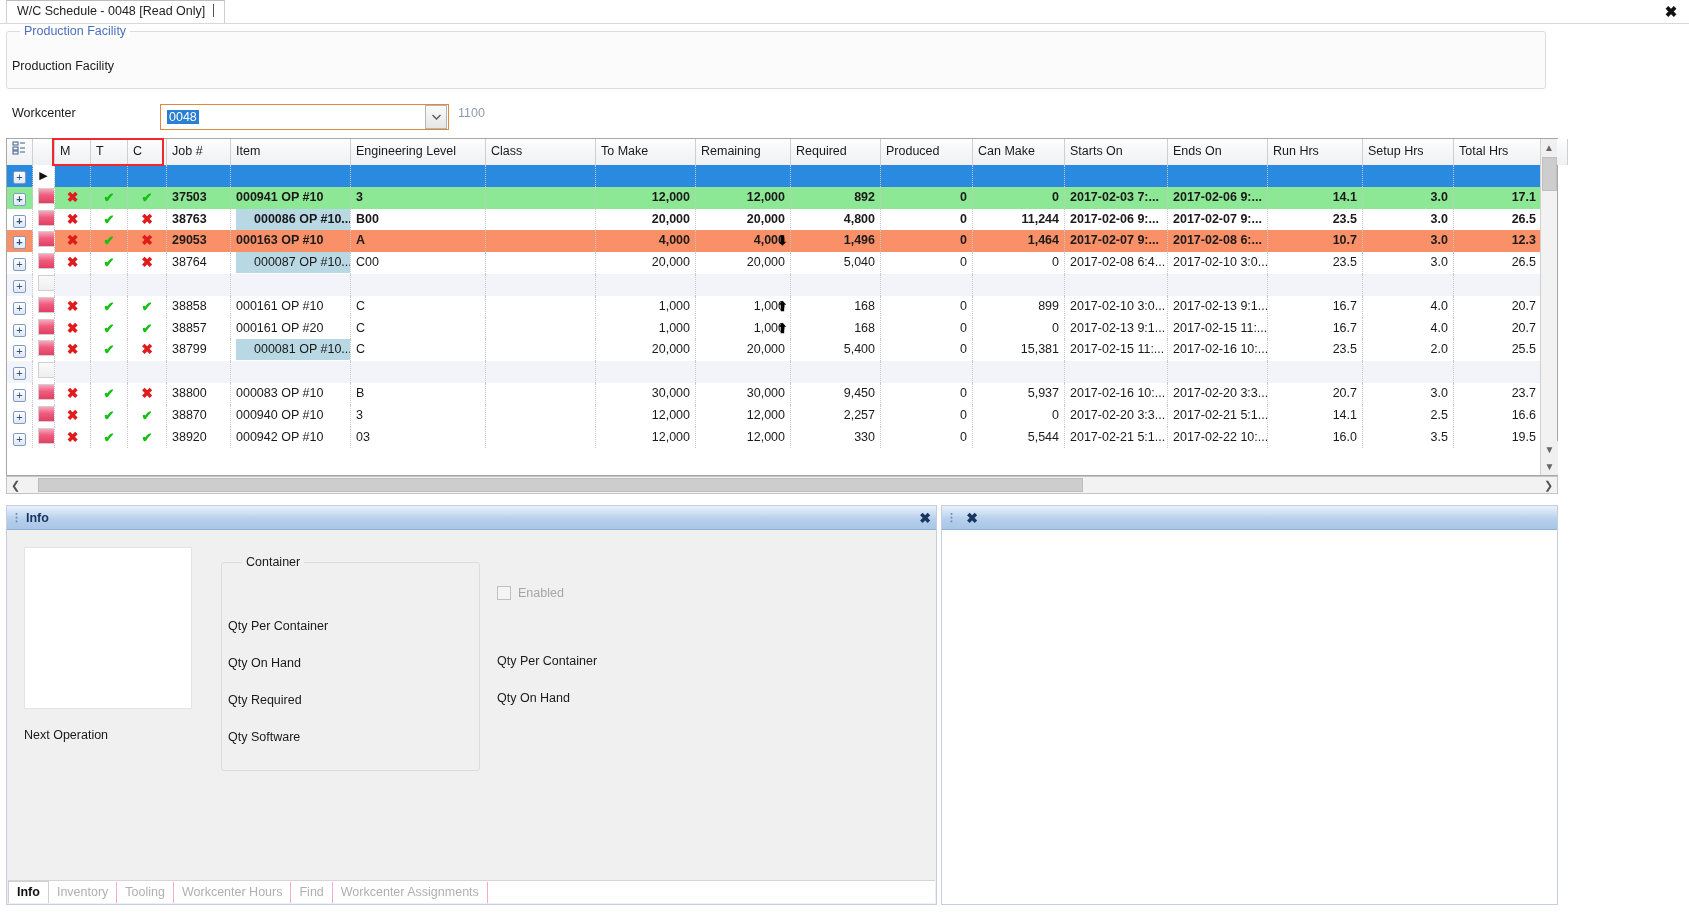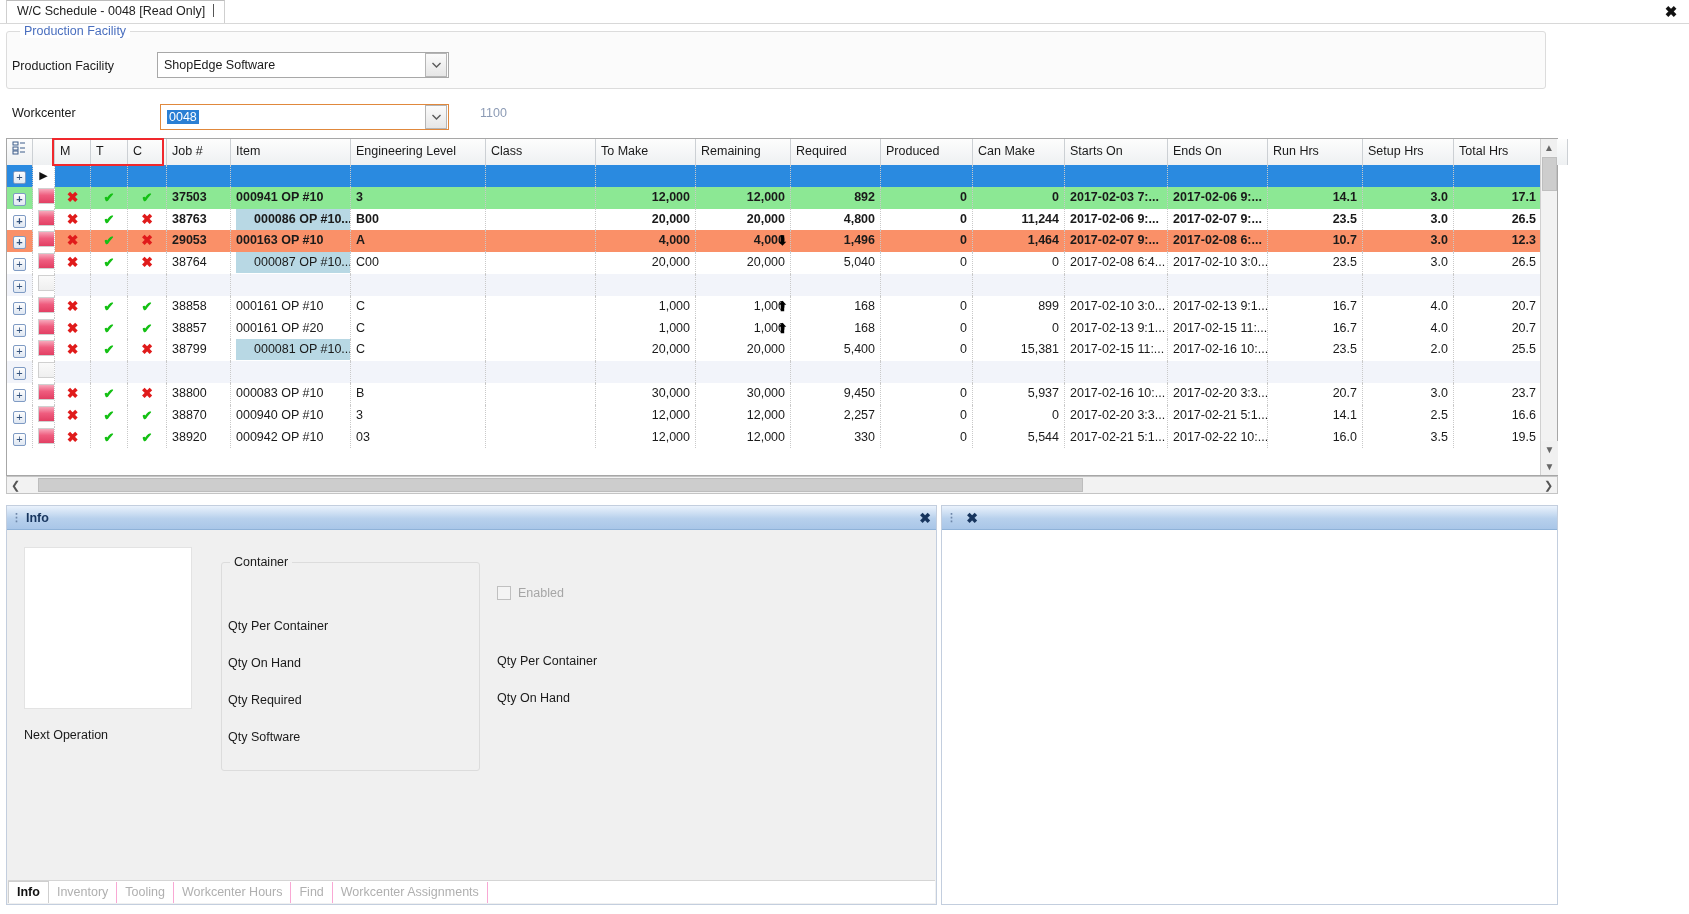--- a/index.html
+++ b/index.html
@@ -191,21 +191,21 @@
     position: absolute; left: 17px; top: 17px; width: 168px; height: 162px;
     background: #ffffff; border: 1px solid #e3e3e3;
   }
   .next-op { position: absolute; left: 17px; top: 198px; font-size: 12.5px; }
 
   .gbox {
     position: absolute; border: 1px solid #dcdcdc; border-radius: 3px;
     background: transparent;
   }
   .gbox-legend {
-    position: absolute; top: -8px; left: 8px; padding: 0 4px;
+    position: absolute; top: -8px; left: 20px; padding: 0 4px;
     background: #f0f0f0; font-size: 12.5px; color: #1a1a1a;
   }
   .fieldlabel { position: absolute; font-size: 12.5px; color: #1a1a1a; }
   .chk {
     position: absolute; width: 14px; height: 14px;
     border: 1px solid #c0c0c0; background: #f4f4f4;
   }
   .chklabel { position: absolute; font-size: 12.5px; color: #a6a6a6; }
 
   
@@ -232,39 +232,31 @@
   <div class="titlebar">
     <div class="doc-tab">
       <span>W/C Schedule - 0048 [Read Only]</span><span class="caret"></span>
     </div>
     <div class="win-close">✖</div>
   </div>
 
   <div class="pf-group"></div>
   <div class="pf-legend">Production Facility</div>
   <div class="lbl" style="left:12px; top:59px;">Production Facility</div>
-  <div class="combo" style="left:157px; top:52px; width:292px;">
-    <div class="cval">ShopEdge Software</div>
-    <div class="cbtn">
-      <svg width="9" height="6" viewBox="0 0 9 6">
-          <path d="M0.5 1 L4.5 5 L8.5 1" fill="none" stroke="#5a5a5a" stroke-width="1.4"></path>
-        </svg>
-    </div>
-  </div>
 
   <div class="lbl" style="left:12px; top:106px;">Workcenter</div>
   <div class="combo focused" style="left:160px; top:104px; width:289px;">
     <div class="cval"><span class="sel-text">0048</span></div>
     <div class="cbtn">
       <svg width="9" height="6" viewBox="0 0 9 6">
           <path d="M0.5 1 L4.5 5 L8.5 1" fill="none" stroke="#5a5a5a" stroke-width="1.4"></path>
         </svg>
     </div>
   </div>
-  <div class="wc-code" style="left:480px; top:106px;">1100</div>
+  <div class="wc-code" style="left:458px; top:106px;">1100</div>
 
   <div class="grid-outer">
     <div class="grid-head" id="grid-head">
       <div class="hl-box"></div>
     <div class="hcell" style="width: 26px;"><svg width="14" height="14" viewBox="0 0 14 14">
             <rect x="1" y="1" width="5" height="3" fill="none" stroke="#3c5d8a"></rect>
             <rect x="1" y="6" width="5" height="3" fill="none" stroke="#3c5d8a"></rect>
             <rect x="1" y="10" width="5" height="3" fill="none" stroke="#3c5d8a"></rect>
             <path d="M8 2 h5 M8 7 h5 M8 11 h5" stroke="#3c5d8a" stroke-width="1"></path>
           </svg></div><div class="hcell" style="width: 22px;"></div><div class="hcell" style="width: 36px;">M</div><div class="hcell" style="width: 37px;">T</div><div class="hcell" style="width: 39px;">C</div><div class="hcell" style="width: 64px;">Job #</div><div class="hcell" style="width: 120px;">Item</div><div class="hcell" style="width: 135px;">Engineering Level</div><div class="hcell" style="width: 110px;">Class</div><div class="hcell" style="width: 100px;">To Make</div><div class="hcell" style="width: 95px;">Remaining</div><div class="hcell" style="width: 90px;">Required</div><div class="hcell" style="width: 92px;">Produced</div><div class="hcell" style="width: 92px;">Can Make</div><div class="hcell" style="width: 103px;">Starts On</div><div class="hcell" style="width: 100px;">Ends On</div><div class="hcell" style="width: 95px;">Run Hrs</div><div class="hcell" style="width: 91px;">Setup Hrs</div><div class="hcell" style="width: 88px;">Total Hrs</div><div class="hcell" style="width: 26px;">R</div></div>

